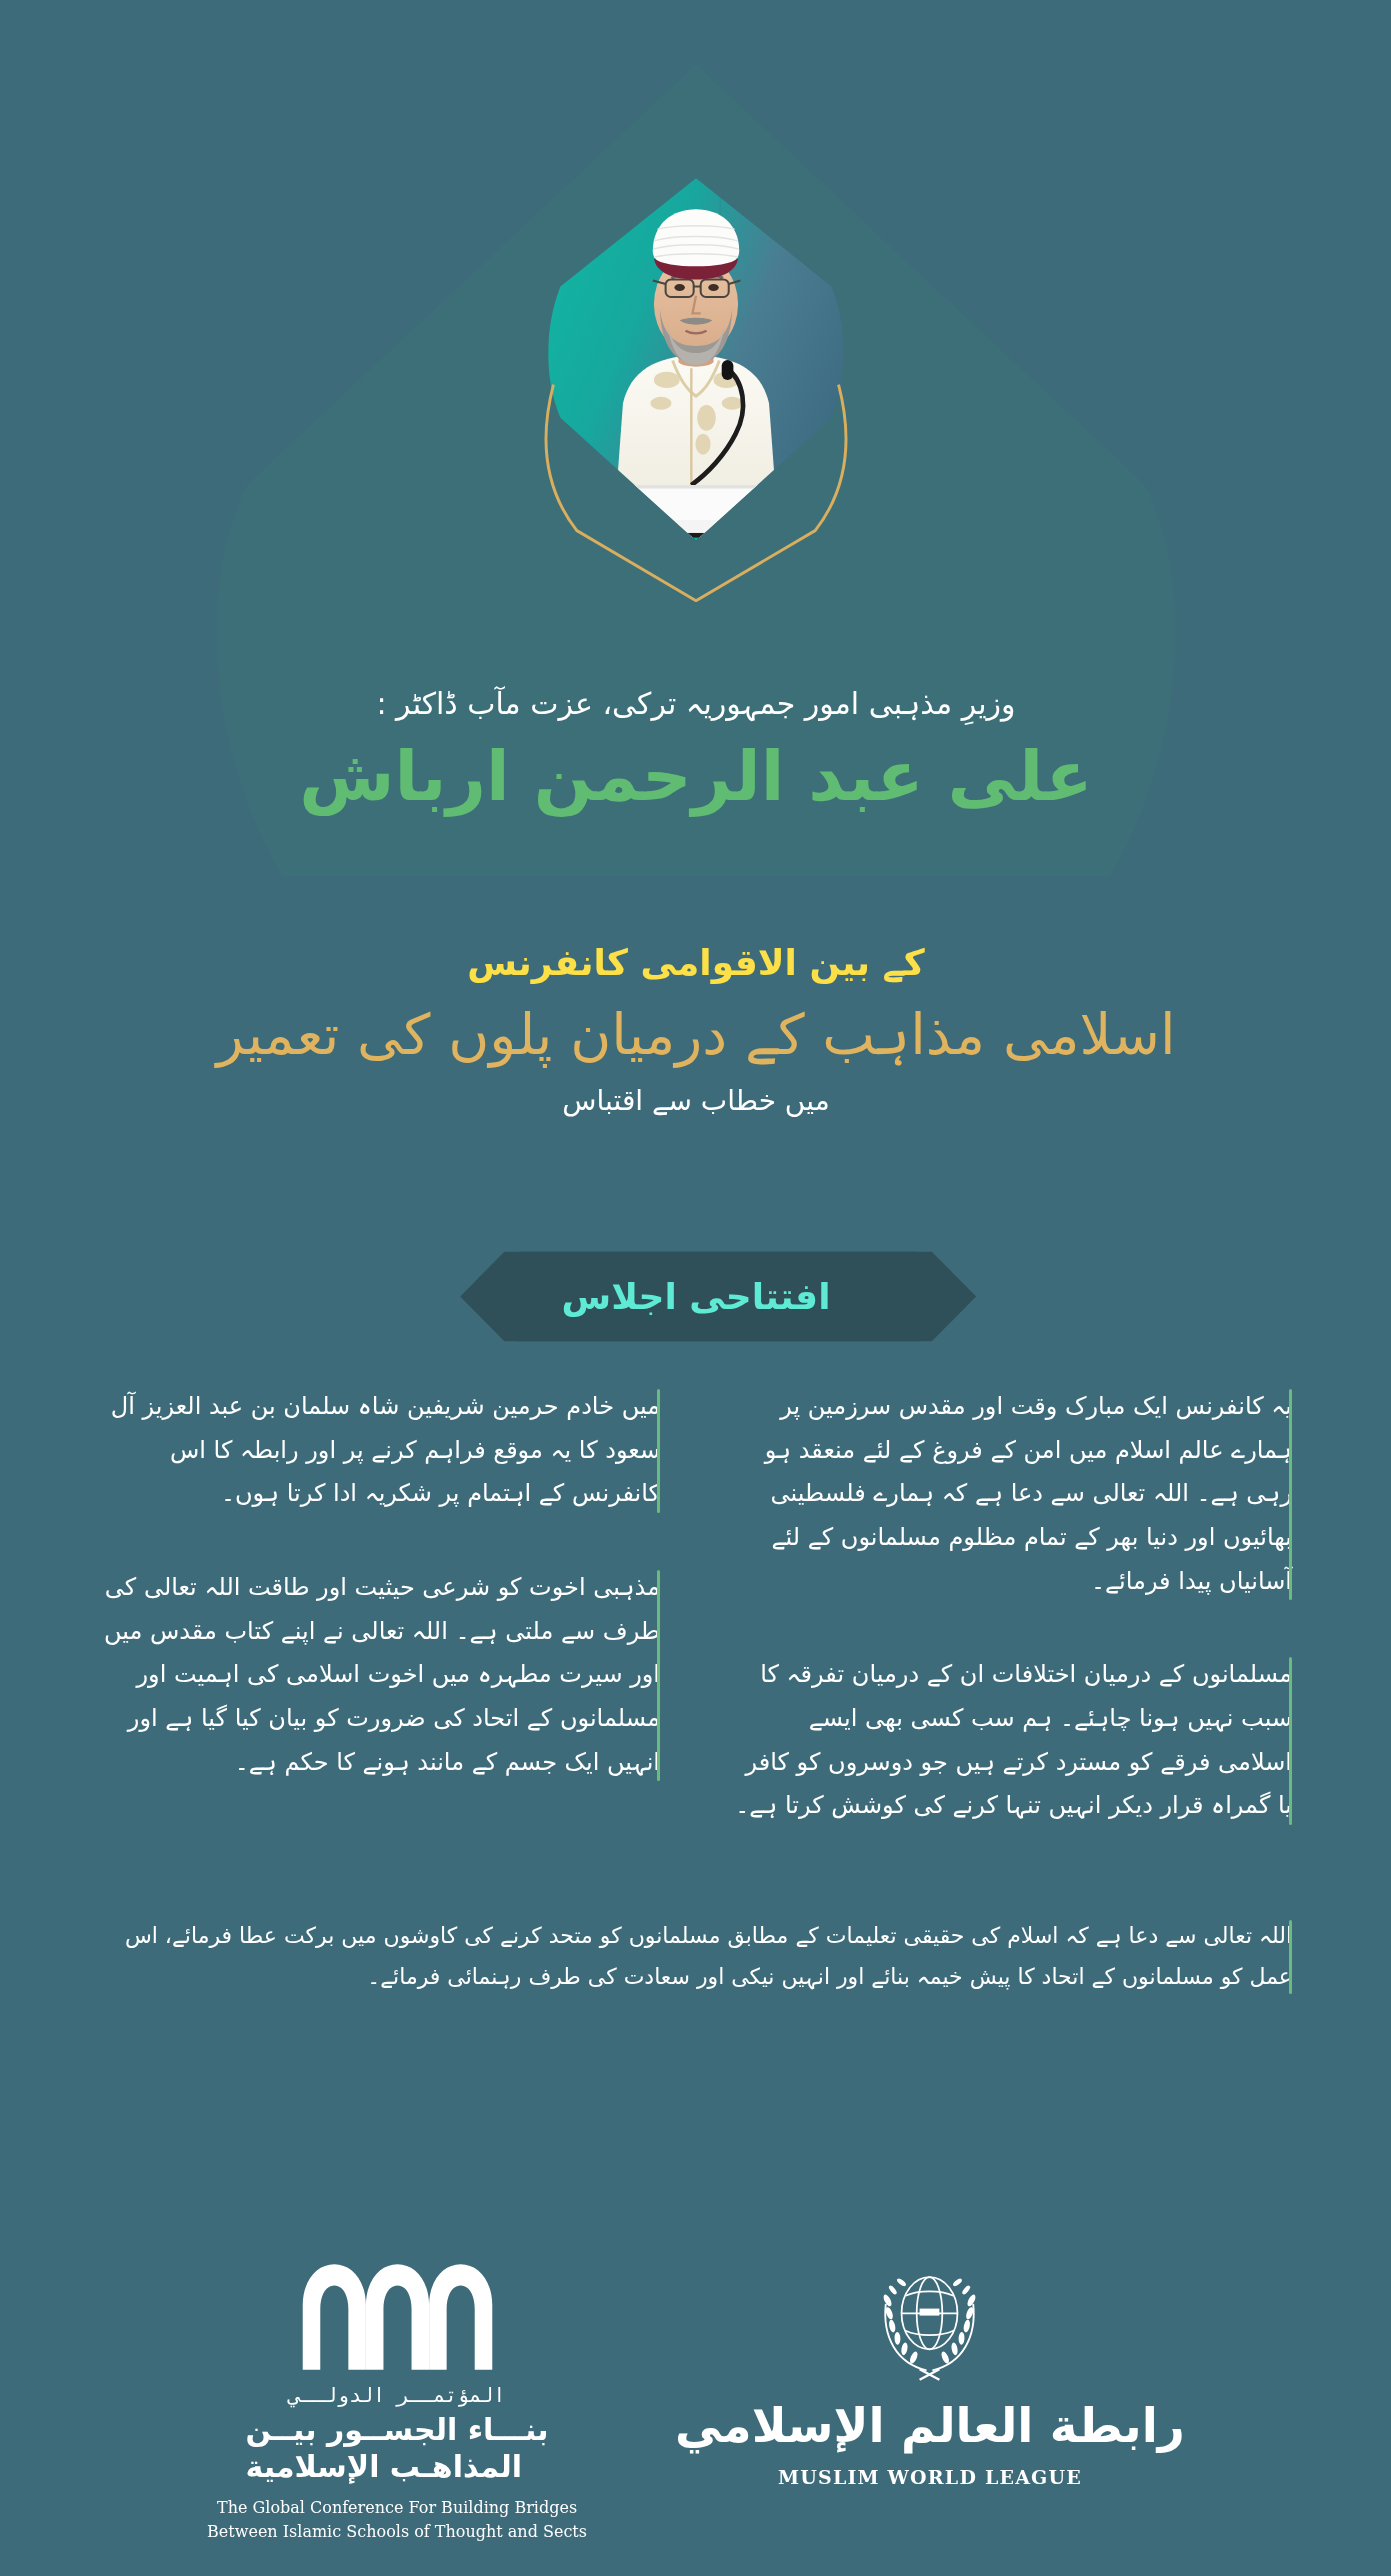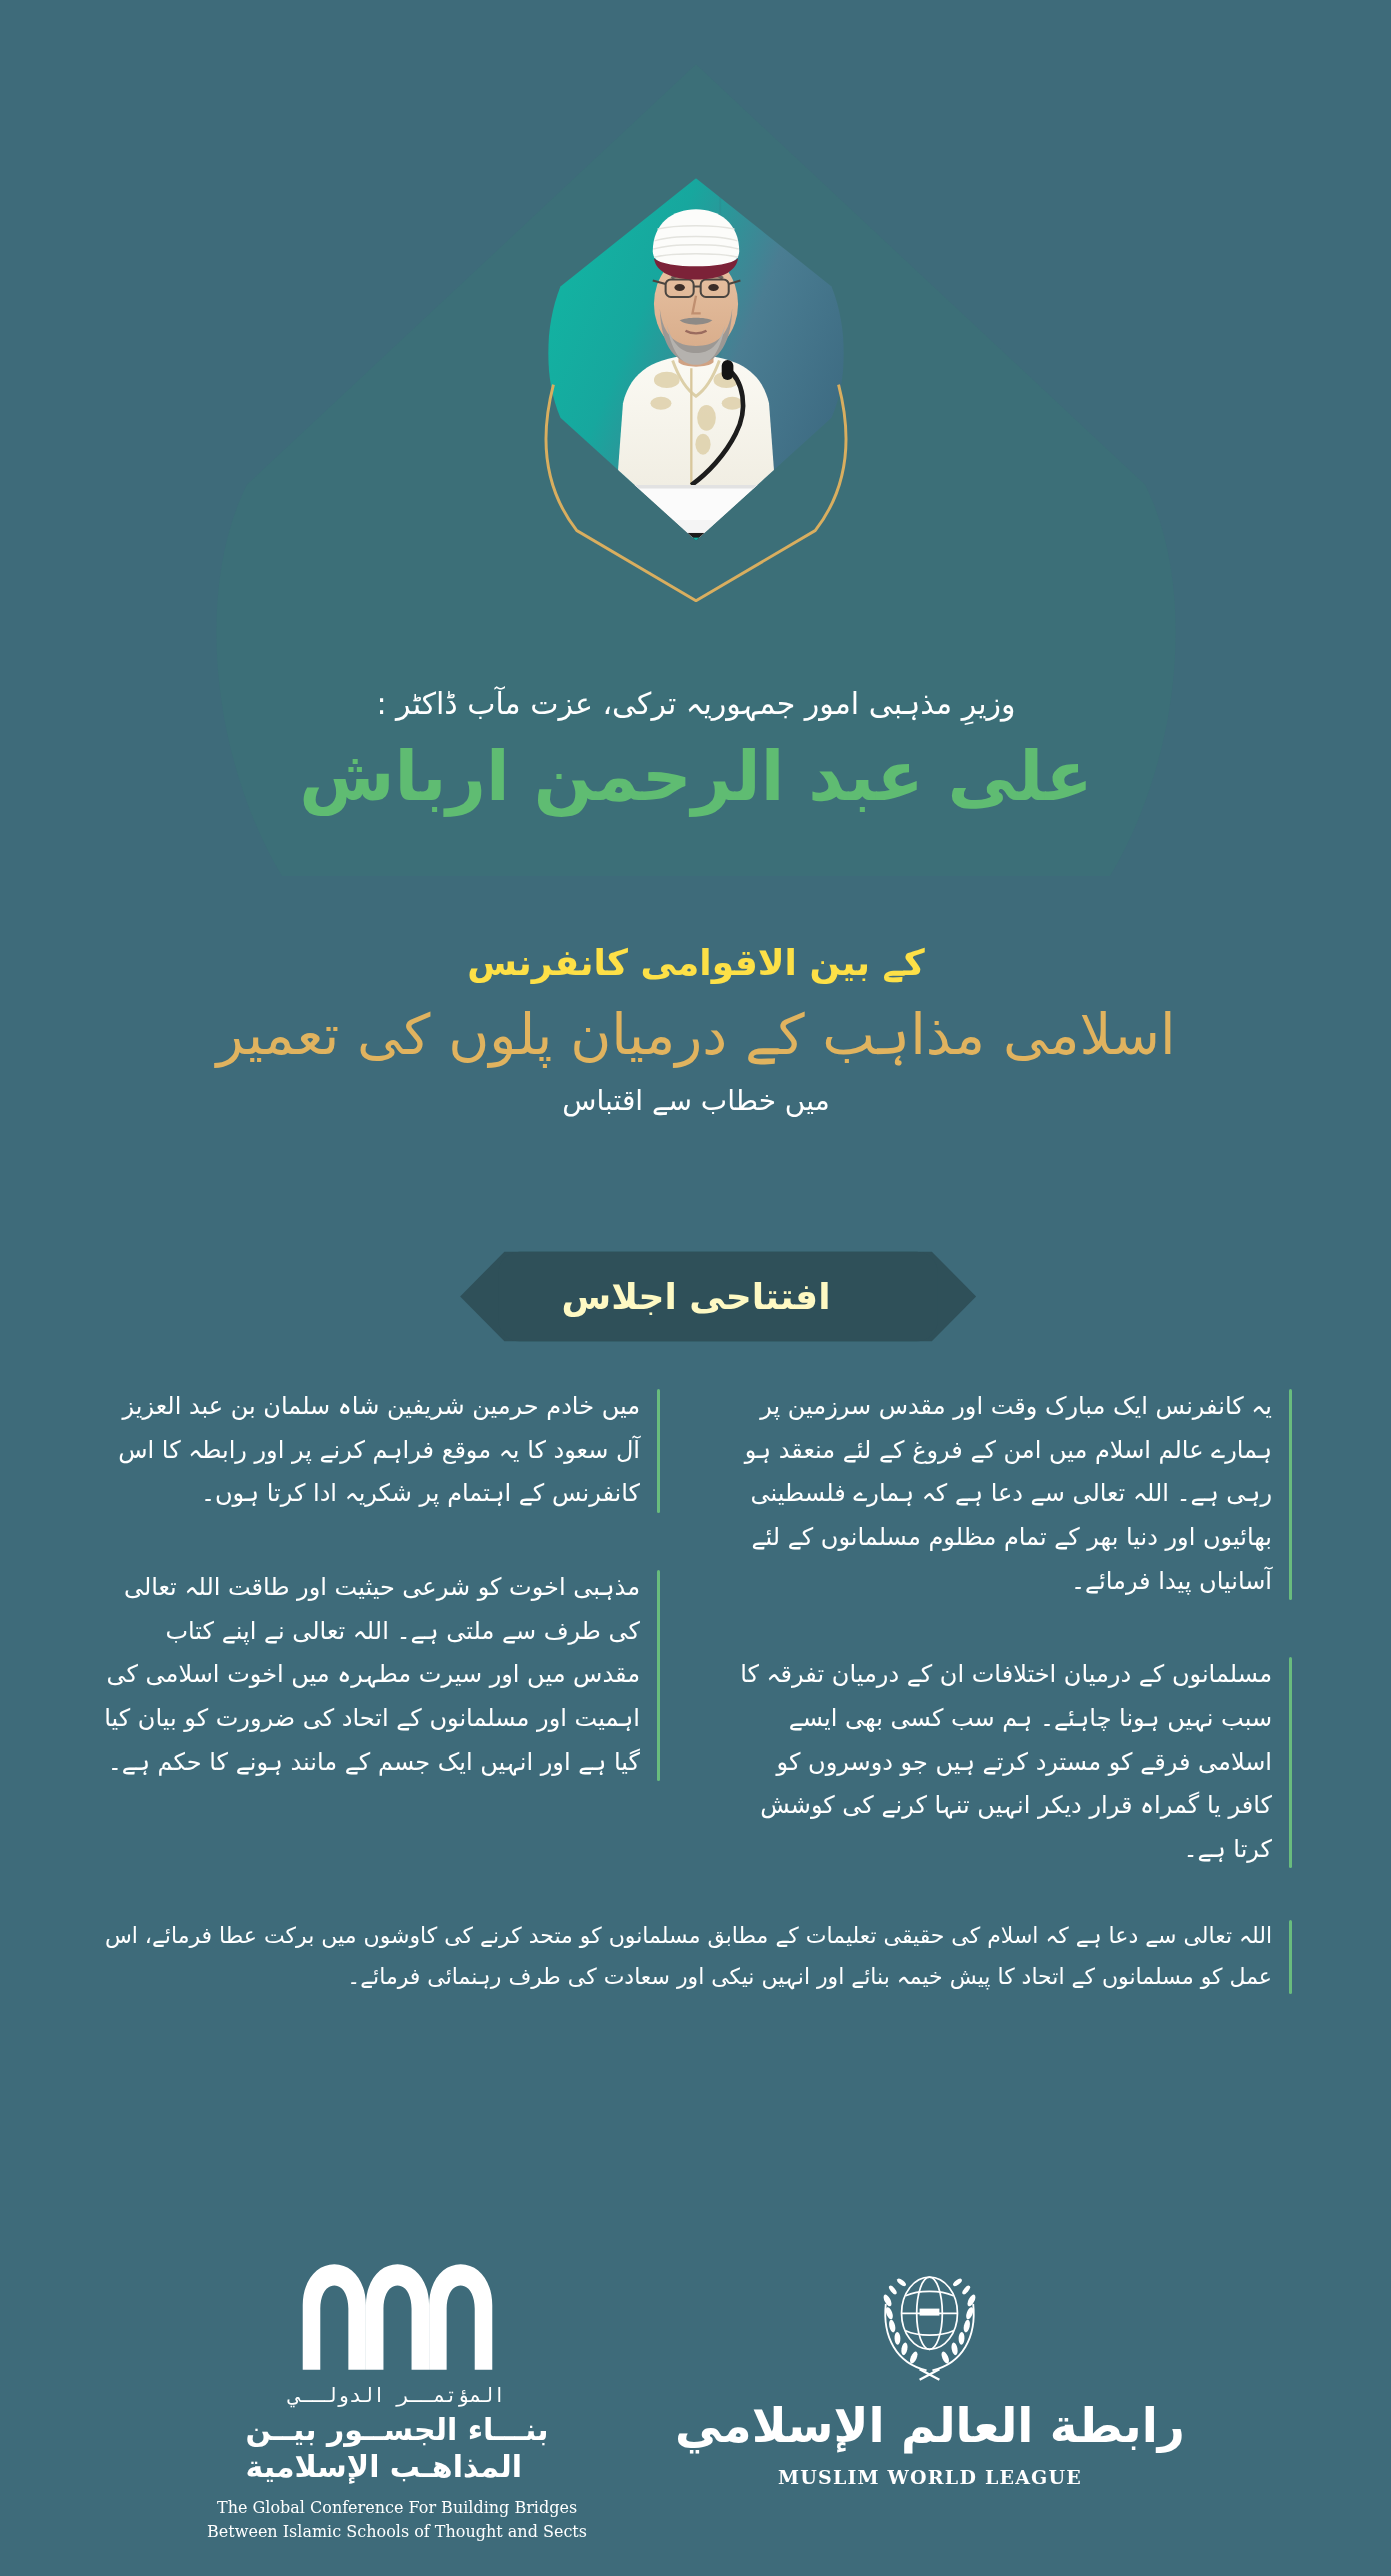--- a/index.html
+++ b/index.html
@@ -49,33 +49,33 @@
 
   
   .badge-wrap{
     position:absolute;left:50%;top:1247px;transform:translateX(-50%);
     width:613px;height:99px;
   }
   .badge-svg{position:absolute;left:0;top:0;width:613px;height:99px;}
   .badge-label{
     position:absolute;left:0;right:0;top:0;height:99px;
     display:flex;align-items:center;justify-content:center;
-    color:#fef9c3;font-size:36px;direction:rtl;font-weight:600;
+    color:#5eead4;font-size:36px;direction:rtl;font-weight:600;
   }
 
   
   .quotes{
     position:absolute;left:99px;top:1385px;width:1193px;
     display:flex;flex-direction:row-reverse;justify-content:space-between;
   }
   .qcol{width:561px;display:flex;flex-direction:column;}
   .quote{
     position:relative;direction:rtl;text-align:right;
     color:#FFFFFF;font-size:24px;line-height:1.82;
-    padding-right:20px;margin-bottom:50px;
+    margin-bottom:50px;
   }
   .quote .bar{
     position:absolute;right:0;top:3.5px;bottom:3.5px;width:2.9px;
     background:#69BC7D;border-radius:1.8px;
   }
   .quote.wide{font-size:22px;line-height:1.85;}
 
   .quote-full-wrap{
     position:absolute;left:99px;top:1916px;width:1193px;
   }

